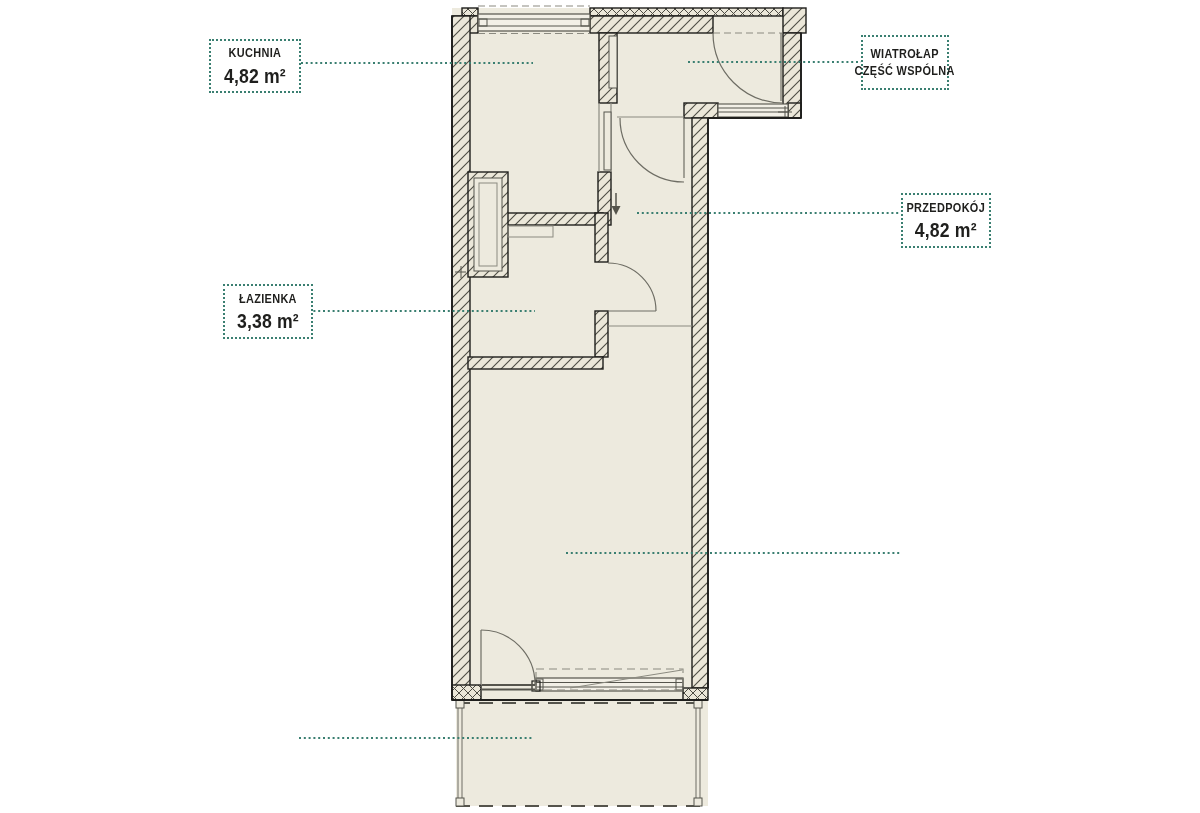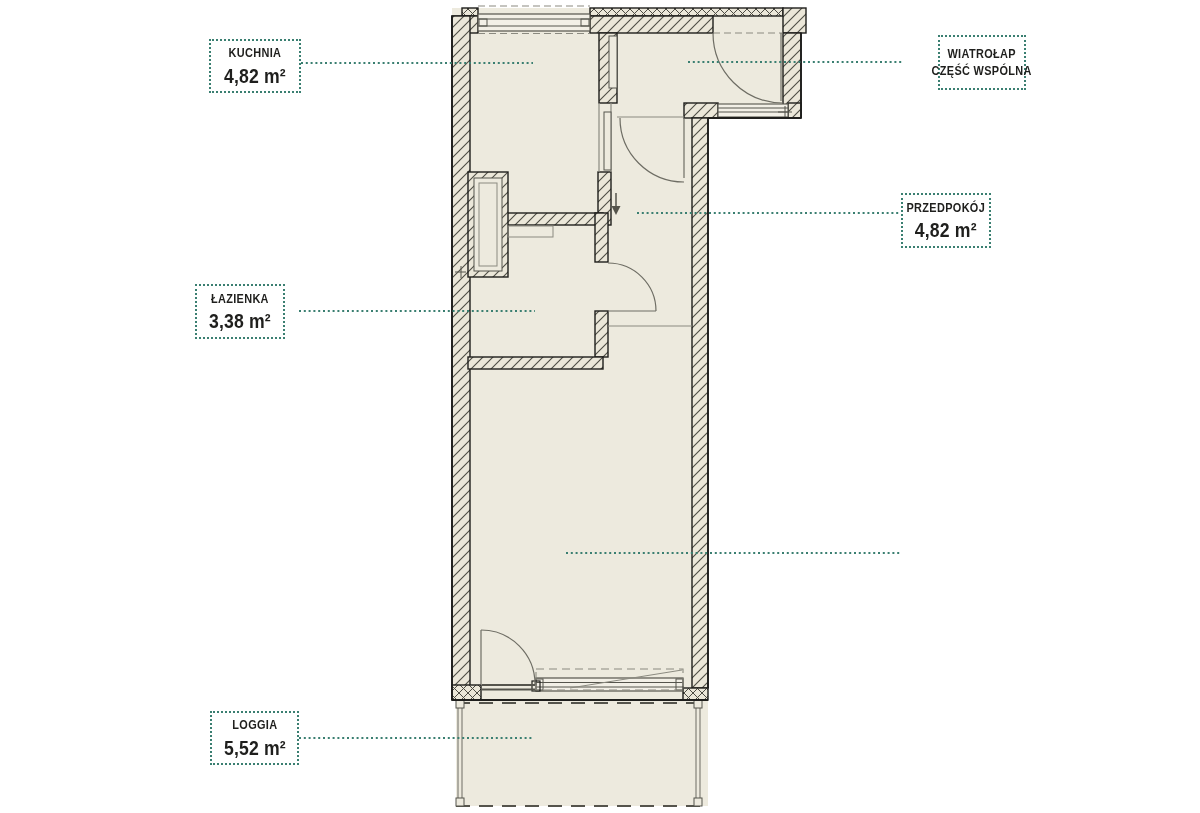--- a/index.html
+++ b/index.html
@@ -181,42 +181,36 @@
     </g>
   </svg>
 
   <div class="room-label" style="left:209px;top:39px;width:92px;height:54px">
     <div class="label-stack">
       <div class="room-name">KUCHNIA</div>
       <div class="room-area">4,82 m²</div>
     </div>
   </div>
 
-  <div class="room-label" style="left:938px;top:35px;width:88px;height:55px">
+  <div class="room-label" style="left:861px;top:35px;width:88px;height:55px">
     <div class="label-stack">
       <div class="room-name">WIATROŁAP</div>
       <div class="room-name">CZĘŚĆ WSPÓLNA</div>
     </div>
   </div>
 
   <div class="room-label" style="left:901px;top:193px;width:90px;height:55px">
     <div class="label-stack">
       <div class="room-name">PRZEDPOKÓJ</div>
       <div class="room-area">4,82 m²</div>
     </div>
   </div>
 
-  <div class="room-label" style="left:195px;top:284px;width:90px;height:55px">
+  <div class="room-label" style="left:223px;top:284px;width:90px;height:55px">
     <div class="label-stack">
       <div class="room-name">ŁAZIENKA</div>
       <div class="room-area">3,38 m²</div>
     </div>
   </div>
 
 
-  <div class="room-label" style="left:210px;top:711px;width:89px;height:54px">
-    <div class="label-stack">
-      <div class="room-name">LOGGIA</div>
-      <div class="room-area">5,52 m²</div>
-    </div>
-  </div>
 
 </div>
 
 </body></html>

